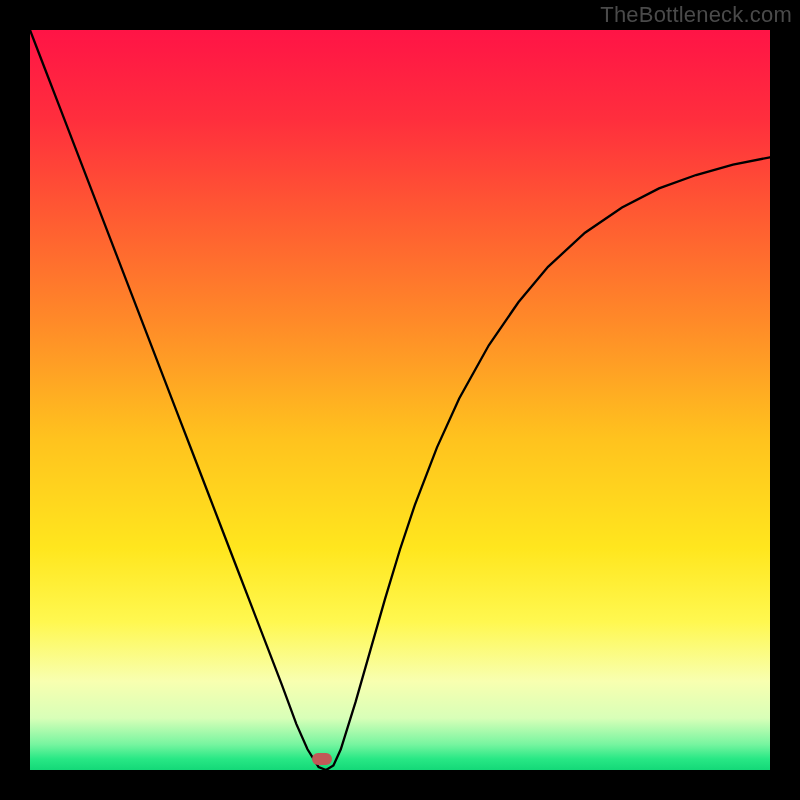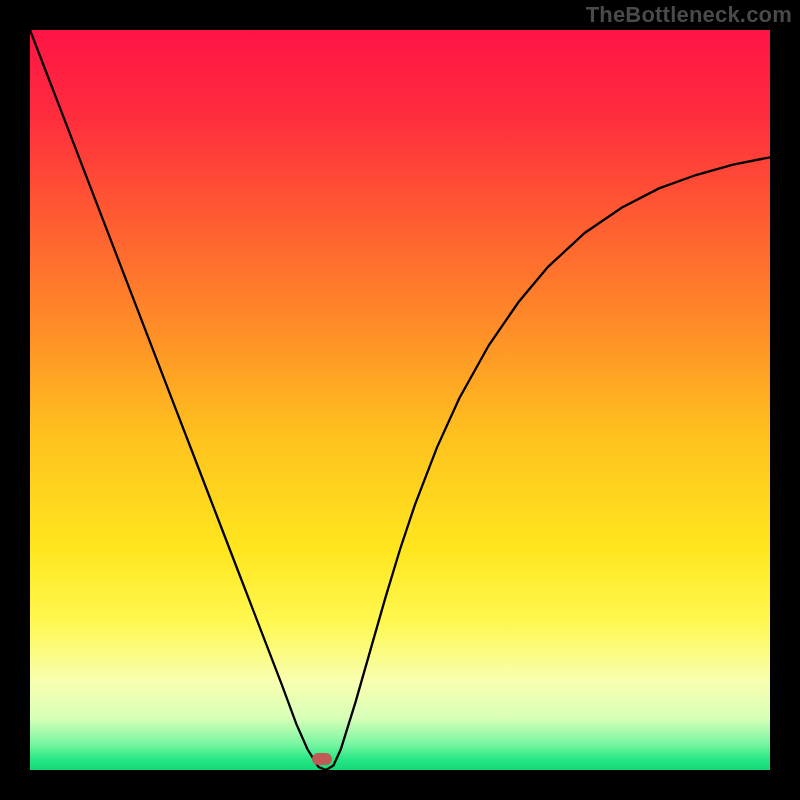--- a/index.html
+++ b/index.html
@@ -16,21 +16,21 @@
     width: 800px;
     height: 800px;
     background: #000;
   }
   .attribution {
     position: absolute;
     top: 2px;
     right: 8px;
     color: #4a4a4a;
     font-size: 22px;
-    font-weight: 700;
+    font-weight: 400;
     letter-spacing: 0.2px;
     z-index: 5;
   }
   svg.plot {
     position: absolute;
     left: 30px;
     top: 30px;
     width: 740px;
     height: 740px;
     display: block;

